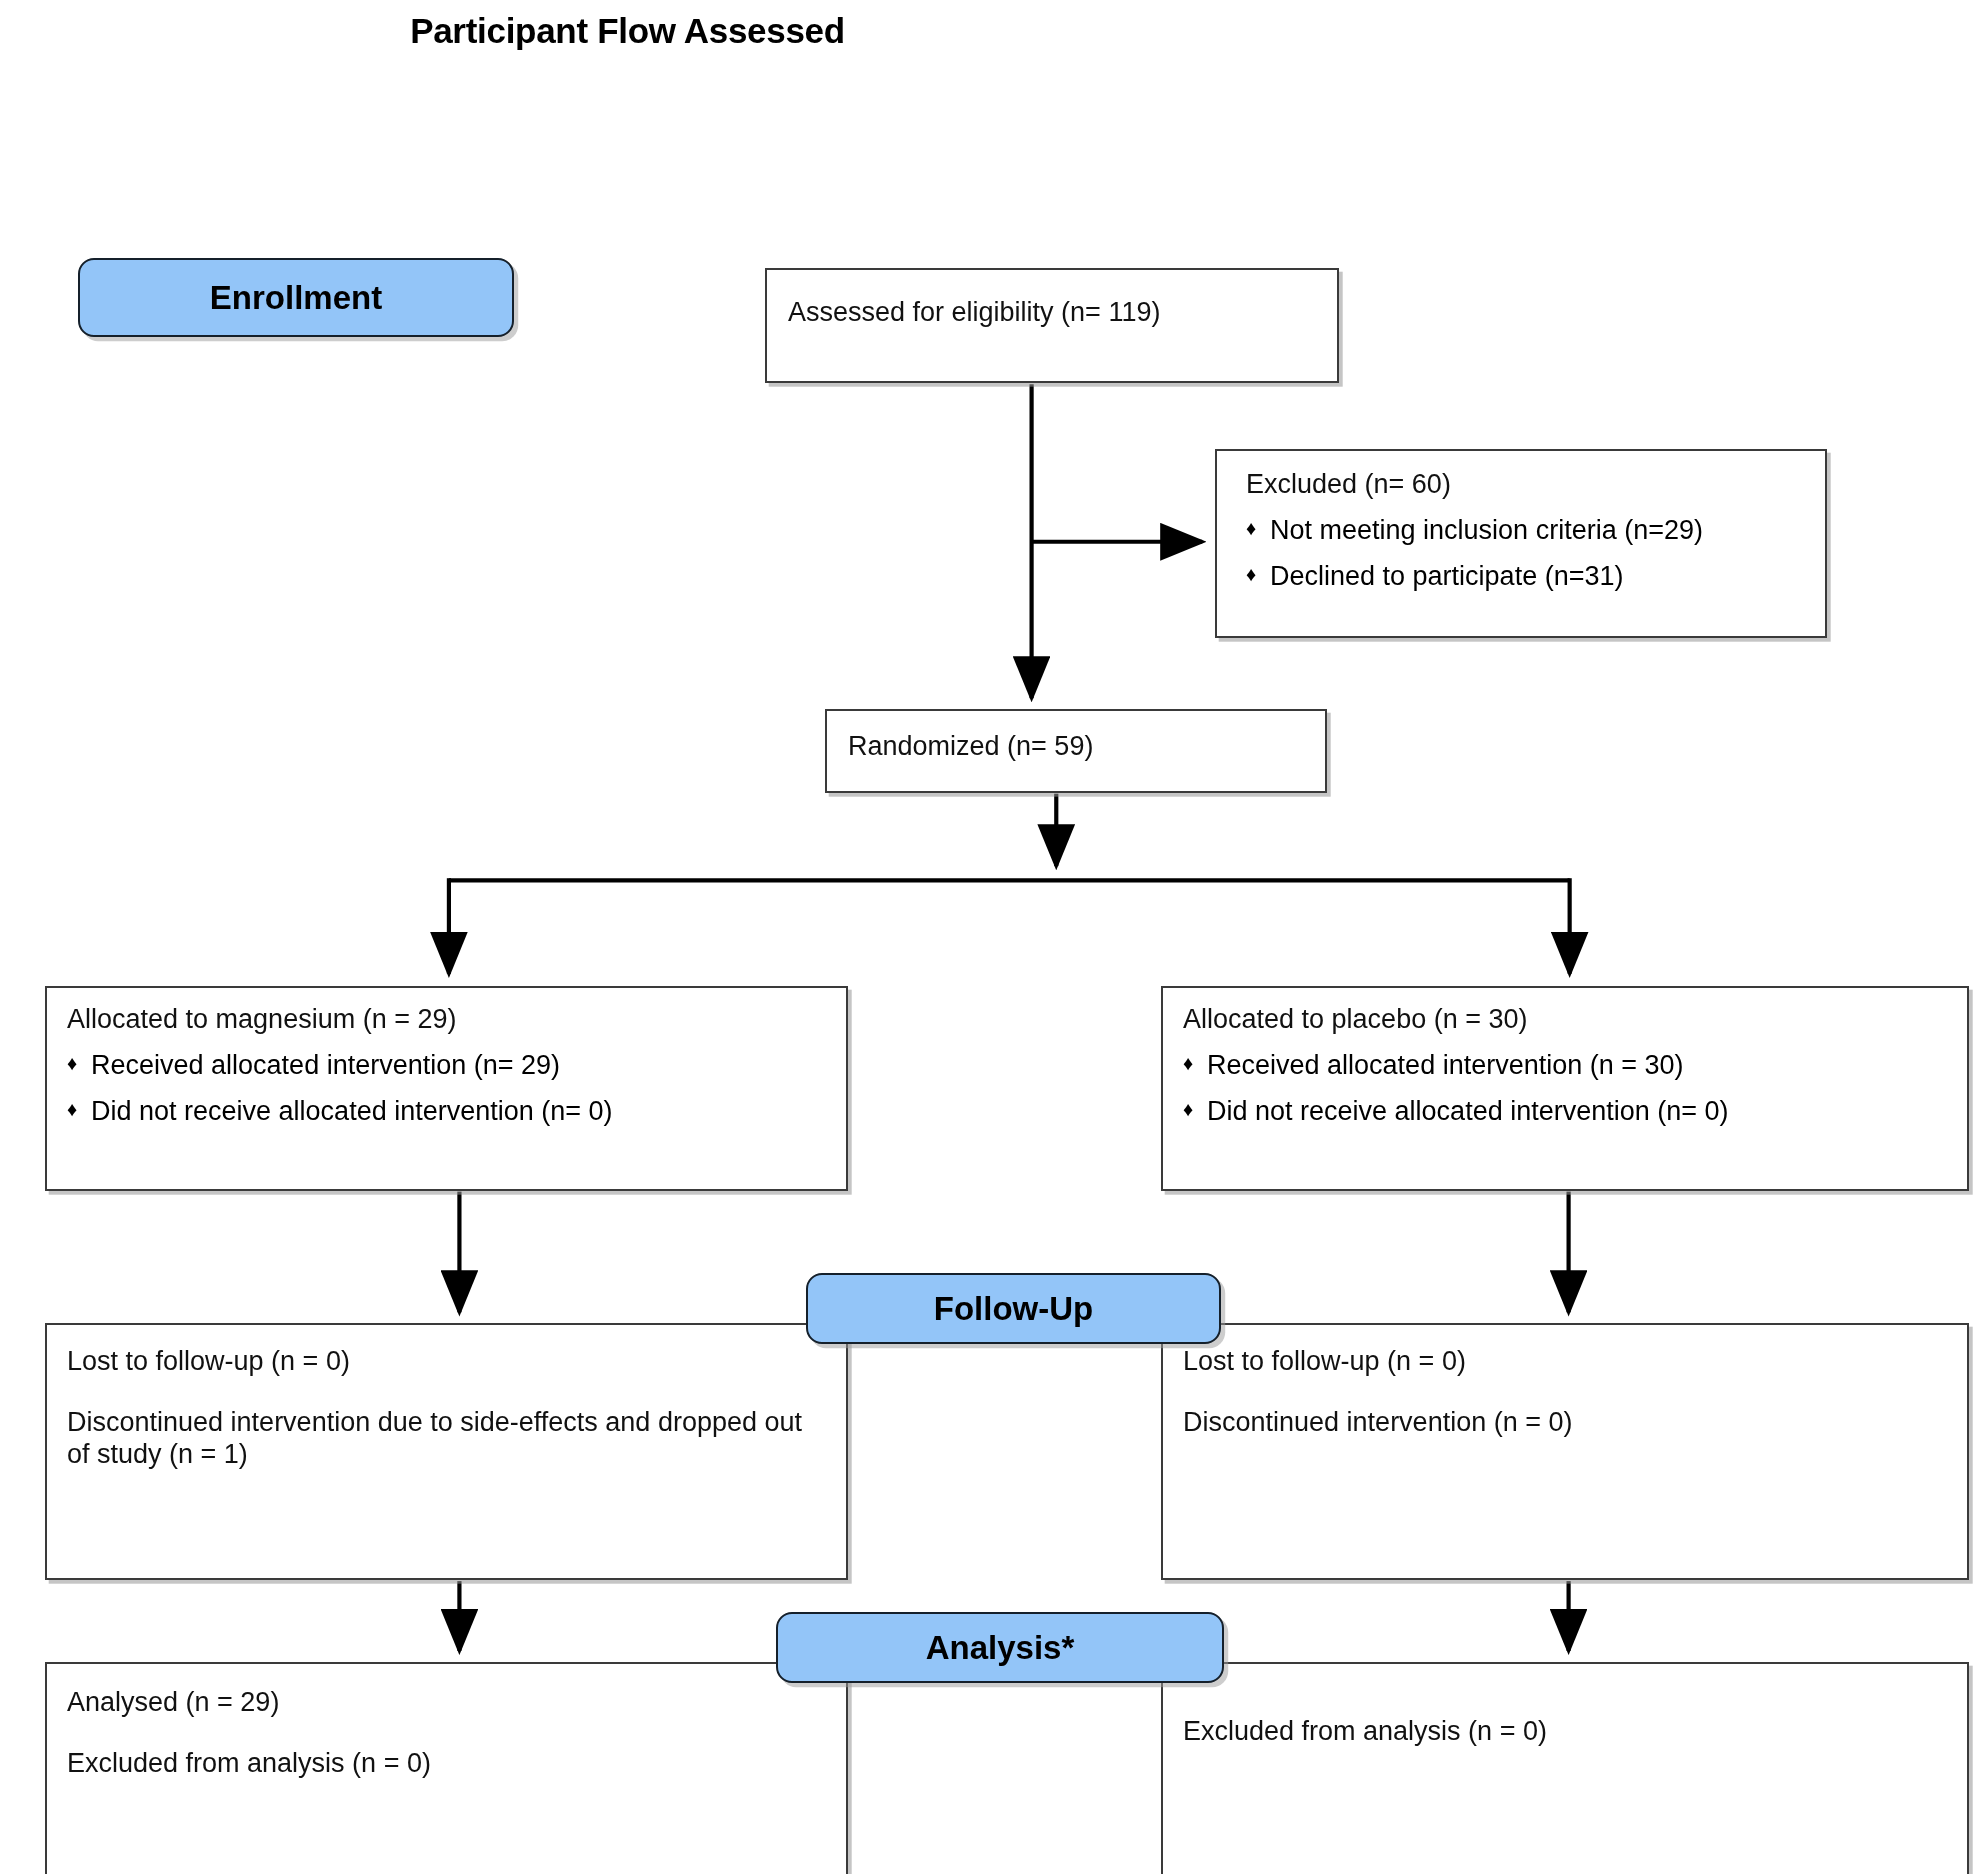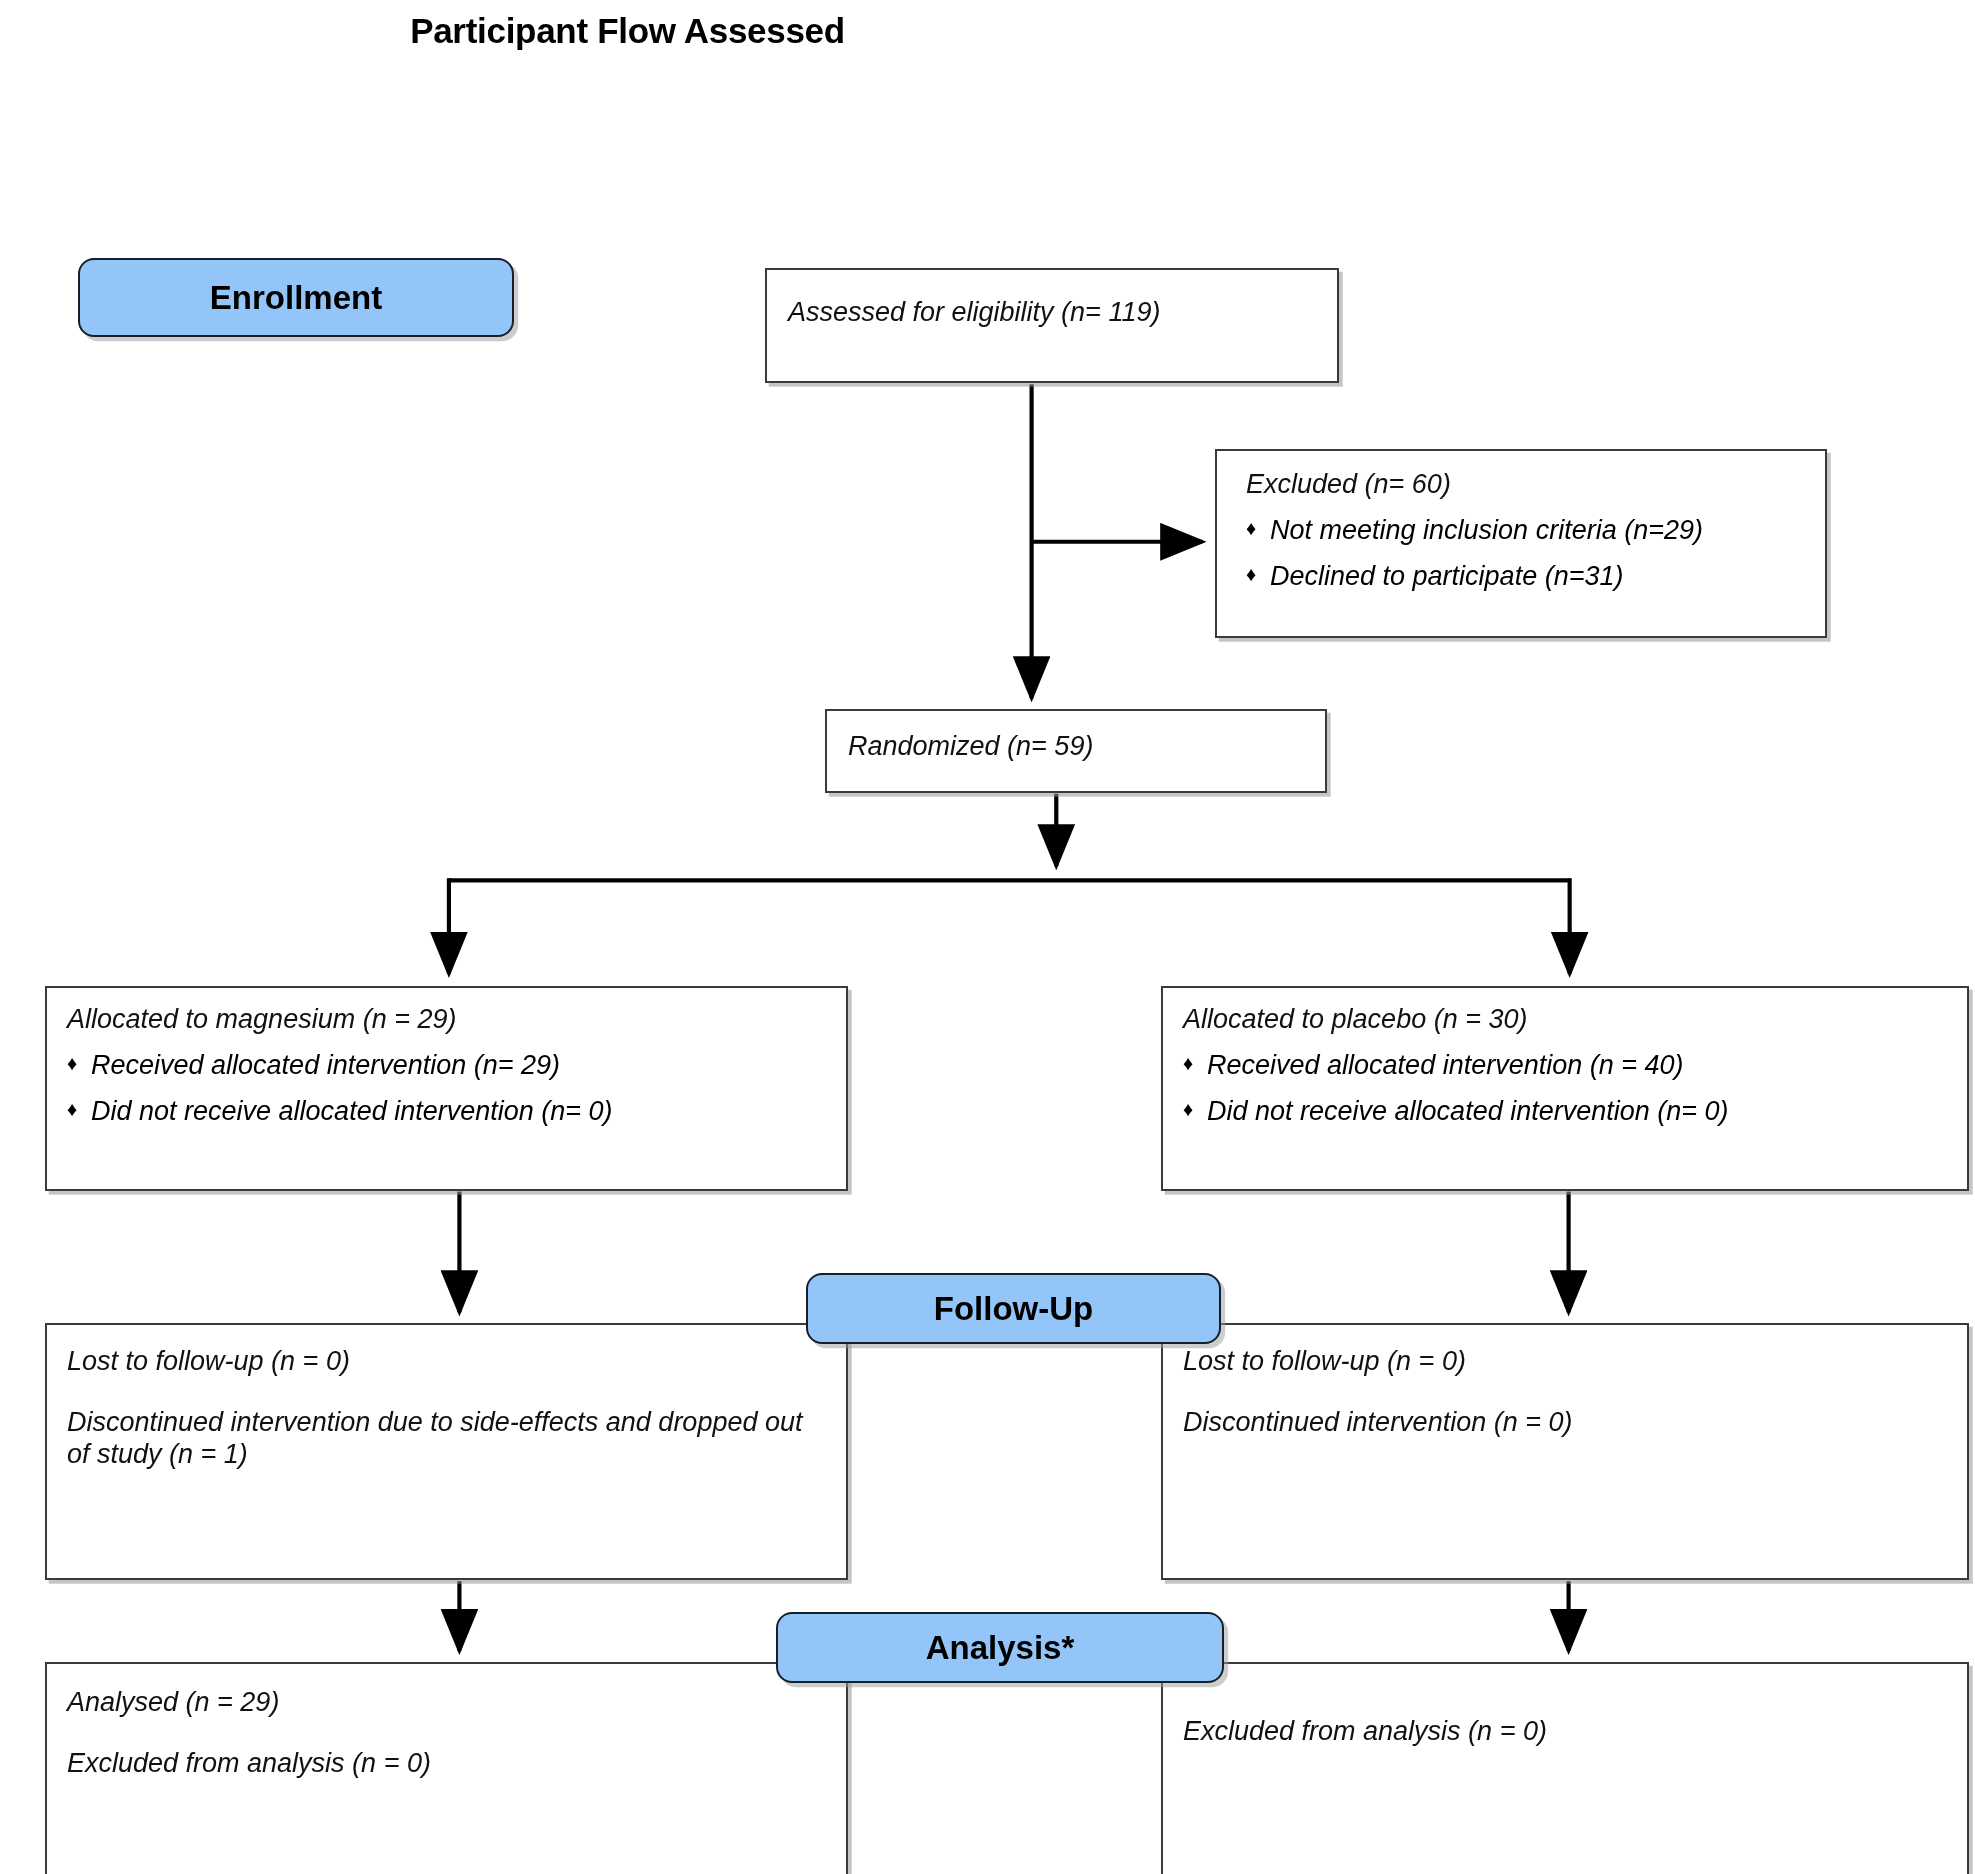--- a/index.html
+++ b/index.html
@@ -42,21 +42,20 @@
     pointer-events: none;
   }
 
   
   .flow-box {
     position: absolute;
     box-sizing: border-box;
     background: #ffffff;
     border: 2.1px solid #3a3a3a;
     box-shadow: 3.7px 3.7px 0 0 rgba(150,150,150,0.55);
-    font-style: italic;
   }
   .flow-box .box-inner {
     padding: 13.6px 18px 13.6px 21px;
   }
   .flow-line {
     font-size: 27px;
     line-height: 1.18;
     color: #111111;
     white-space: nowrap;
   }
@@ -241,21 +240,21 @@
     </div>
   </div>
 
 
   <div class="flow-box" id="box-alloc-right">
     <div class="box-inner">
       <div class="flow-line">Allocated to placebo (n = 30)</div>
       <ul class="bullet-list">
         <li class="bullet-item">
           <span class="bullet-glyph">♦</span>
-          <span class="bullet-text">Received allocated intervention (n = 40)</span>
+          <span class="bullet-text">Received allocated intervention (n = 30)</span>
         </li>
         <li class="bullet-item">
           <span class="bullet-glyph">♦</span>
           <span class="bullet-text">Did not receive allocated intervention (n= 0)</span>
         </li>
       </ul>
     </div>
   </div>
 
   <div class="flow-box" id="box-follow-left">

